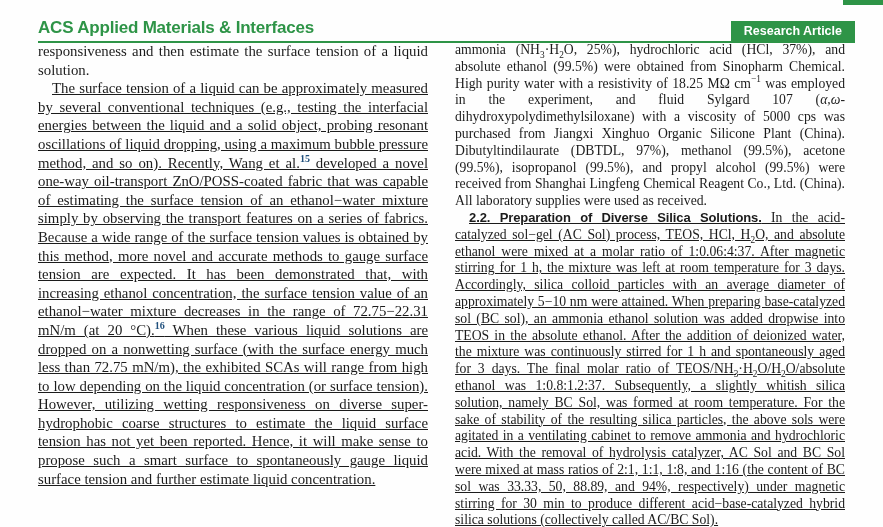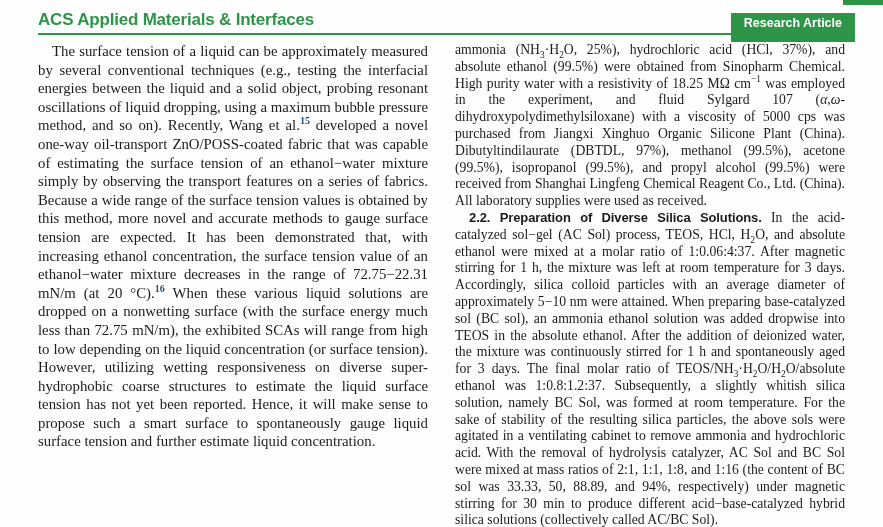--- a/index.html
+++ b/index.html
@@ -4,43 +4,43 @@
 <style>
   :root { --accent:#2e9447; --ref:#1f4f7c; --ink:#1b1b1b; }
   * { box-sizing:border-box; }
   html,body { margin:0; padding:0; background:#ffffff; }
   .page {
     position:relative; width:883px; height:527px;
     background:#fefefe; overflow:hidden;
     font-family:"Liberation Serif","DejaVu Serif",serif; color:var(--ink);
   }
   .corner-sliver { position:absolute; top:0; right:0; width:40px; height:5px; background:var(--accent); }
-  .header { position:absolute; top:0; left:38px; right:28px; height:36px;text-align:center; }
+  .header { position:absolute; top:8px; left:38px; right:28px; height:36px;text-align:center; }
   .journal-title {
     position:absolute; top:10px; left:0;
     font-family:"Liberation Sans","DejaVu Sans",sans-serif;
     font-weight:700; font-size:17px; letter-spacing:-0.2px; color:var(--accent);
   }
   .badge {
     position:absolute; top:13px; right:0;
     background:var(--accent); color:#ffffff;
     font-family:"Liberation Sans","DejaVu Sans",sans-serif;
     font-weight:700; font-size:12.5px; line-height:1;
-    padding:4px 13px 12px;
+    padding:4px 13px 5px;
   }
   .rule { position:absolute; top:33px; left:0; right:0; height:2px; background:var(--accent); }
   .content {
     position:absolute; top:42px; left:38px;
     display:flex; gap:27px;
   }
   .col { width:390px; text-align:justify; }
   .col-left  { font-size:14.8px; line-height:18.6px; }
   .col-right { font-size:13.7px; line-height:16.8px; }
   .para { margin:0; }
-  .para.indent { text-indent:14px; }
+  .para.indent { text-indent:14px;text-decoration:underline; }
   sub, sup { line-height:0; font-size:68%; }
   sup.ref { color:var(--ref); font-weight:700; cursor:pointer; }
   .it { font-style:italic;margin-top:18px; }
   .sec-heading {
     font-family:"Liberation Sans","DejaVu Sans",sans-serif;
     font-weight:700; font-size:0.95em; letter-spacing:-0.1px;
   }
 </style>
 </head>
 <body>
@@ -49,20 +49,21 @@
   <div class="corner-sliver"></div>
 
   <div class="header">
     <div class="journal-title">ACS Applied Materials &amp; Interfaces</div>
     <div class="badge">Research Article</div>
     <div class="rule"></div>
   </div>
 
   <div class="content">
     <div class="col col-left">
+        <p class="para"><span>responsiveness and then estimate the surface tension of a liquid solution.</span></p>
         <p class="para indent"><span>The surface tension of a liquid can be approximately measured by several conventional techniques (e.g., testing the interfacial energies between the liquid and a solid object, probing resonant oscillations of liquid dropping, using a maximum bubble pressure method, and so on). Recently, Wang et al.</span><sup class="ref">15</sup><span> developed a novel one-way oil-transport ZnO/POSS-coated fabric that was capable of estimating the surface tension of an ethanol−water mixture simply by observing the transport features on a series of fabrics. Because a wide range of the surface tension values is obtained by this method, more novel and accurate methods to gauge surface tension are expected. It has been demonstrated that, with increasing ethanol concentration, the surface tension value of an ethanol−water mixture decreases in the range of 72.75−22.31 mN/m (at 20 °C).</span><sup class="ref">16</sup><span> When these various liquid solutions are dropped on a nonwetting surface (with the surface energy much less than 72.75 mN/m), the exhibited SCAs will range from high to low depending on the liquid concentration (or surface tension). However, utilizing wetting responsiveness on diverse super-hydrophobic coarse structures to estimate the liquid surface tension has not yet been reported. Hence, it will make sense to propose such a smart surface to spontaneously gauge liquid surface tension and further estimate liquid concentration.</span></p>
       </div>
     <div class="col col-right">
         <p class="para"><span>ammonia (NH</span><sub>3</sub><span>·H</span><sub>2</sub><span>O, 25%), hydrochloric acid (HCl, 37%), and absolute ethanol (99.5%) were obtained from Sinopharm Chemical. High purity water with a resistivity of 18.25 MΩ cm</span><sup>−1</sup><span> was employed in the experiment, and fluid Sylgard 107 (</span><span class="it">α,ω</span><span>-dihydroxypolydimethylsiloxane) with a viscosity of 5000 cps was purchased from Jiangxi Xinghuo Organic Silicone Plant (China). Dibutyltindilaurate (DBTDL, 97%), methanol (99.5%), acetone (99.5%), isopropanol (99.5%), and propyl alcohol (99.5%) were received from Shanghai Lingfeng Chemical Reagent Co., Ltd. (China). All laboratory supplies were used as received.</span></p>
         <p class="para indent"><span class="sec-heading">2.2. Preparation of Diverse Silica Solutions.</span><span> In the acid-catalyzed sol−gel (AC Sol) process, TEOS, HCl, H</span><sub>2</sub><span>O, and absolute ethanol were mixed at a molar ratio of 1:0.06:4:37. After magnetic stirring for 1 h, the mixture was left at room temperature for 3 days. Accordingly, silica colloid particles with an average diameter of approximately 5−10 nm were attained. When preparing base-catalyzed sol (BC sol), an ammonia ethanol solution was added dropwise into TEOS in the absolute ethanol. After the addition of deionized water, the mixture was continuously stirred for 1 h and spontaneously aged for 3 days. The final molar ratio of TEOS/NH</span><sub>3</sub><span>·H</span><sub>2</sub><span>O/H</span><sub>2</sub><span>O/absolute ethanol was 1:0.8:1.2:37. Subsequently, a slightly whitish silica solution, namely BC Sol, was formed at room temperature. For the sake of stability of the resulting silica particles, the above sols were agitated in a ventilating cabinet to remove ammonia and hydrochloric acid. With the removal of hydrolysis catalyzer, AC Sol and BC Sol were mixed at mass ratios of 2:1, 1:1, 1:8, and 1:16 (the content of BC sol was 33.33, 50, 88.89, and 94%, respectively) under magnetic stirring for 30 min to produce different acid−base-catalyzed hybrid silica solutions (collectively called AC/BC Sol).</span></p>
       </div>
   </div>
 </div>
 
 </body></html>

